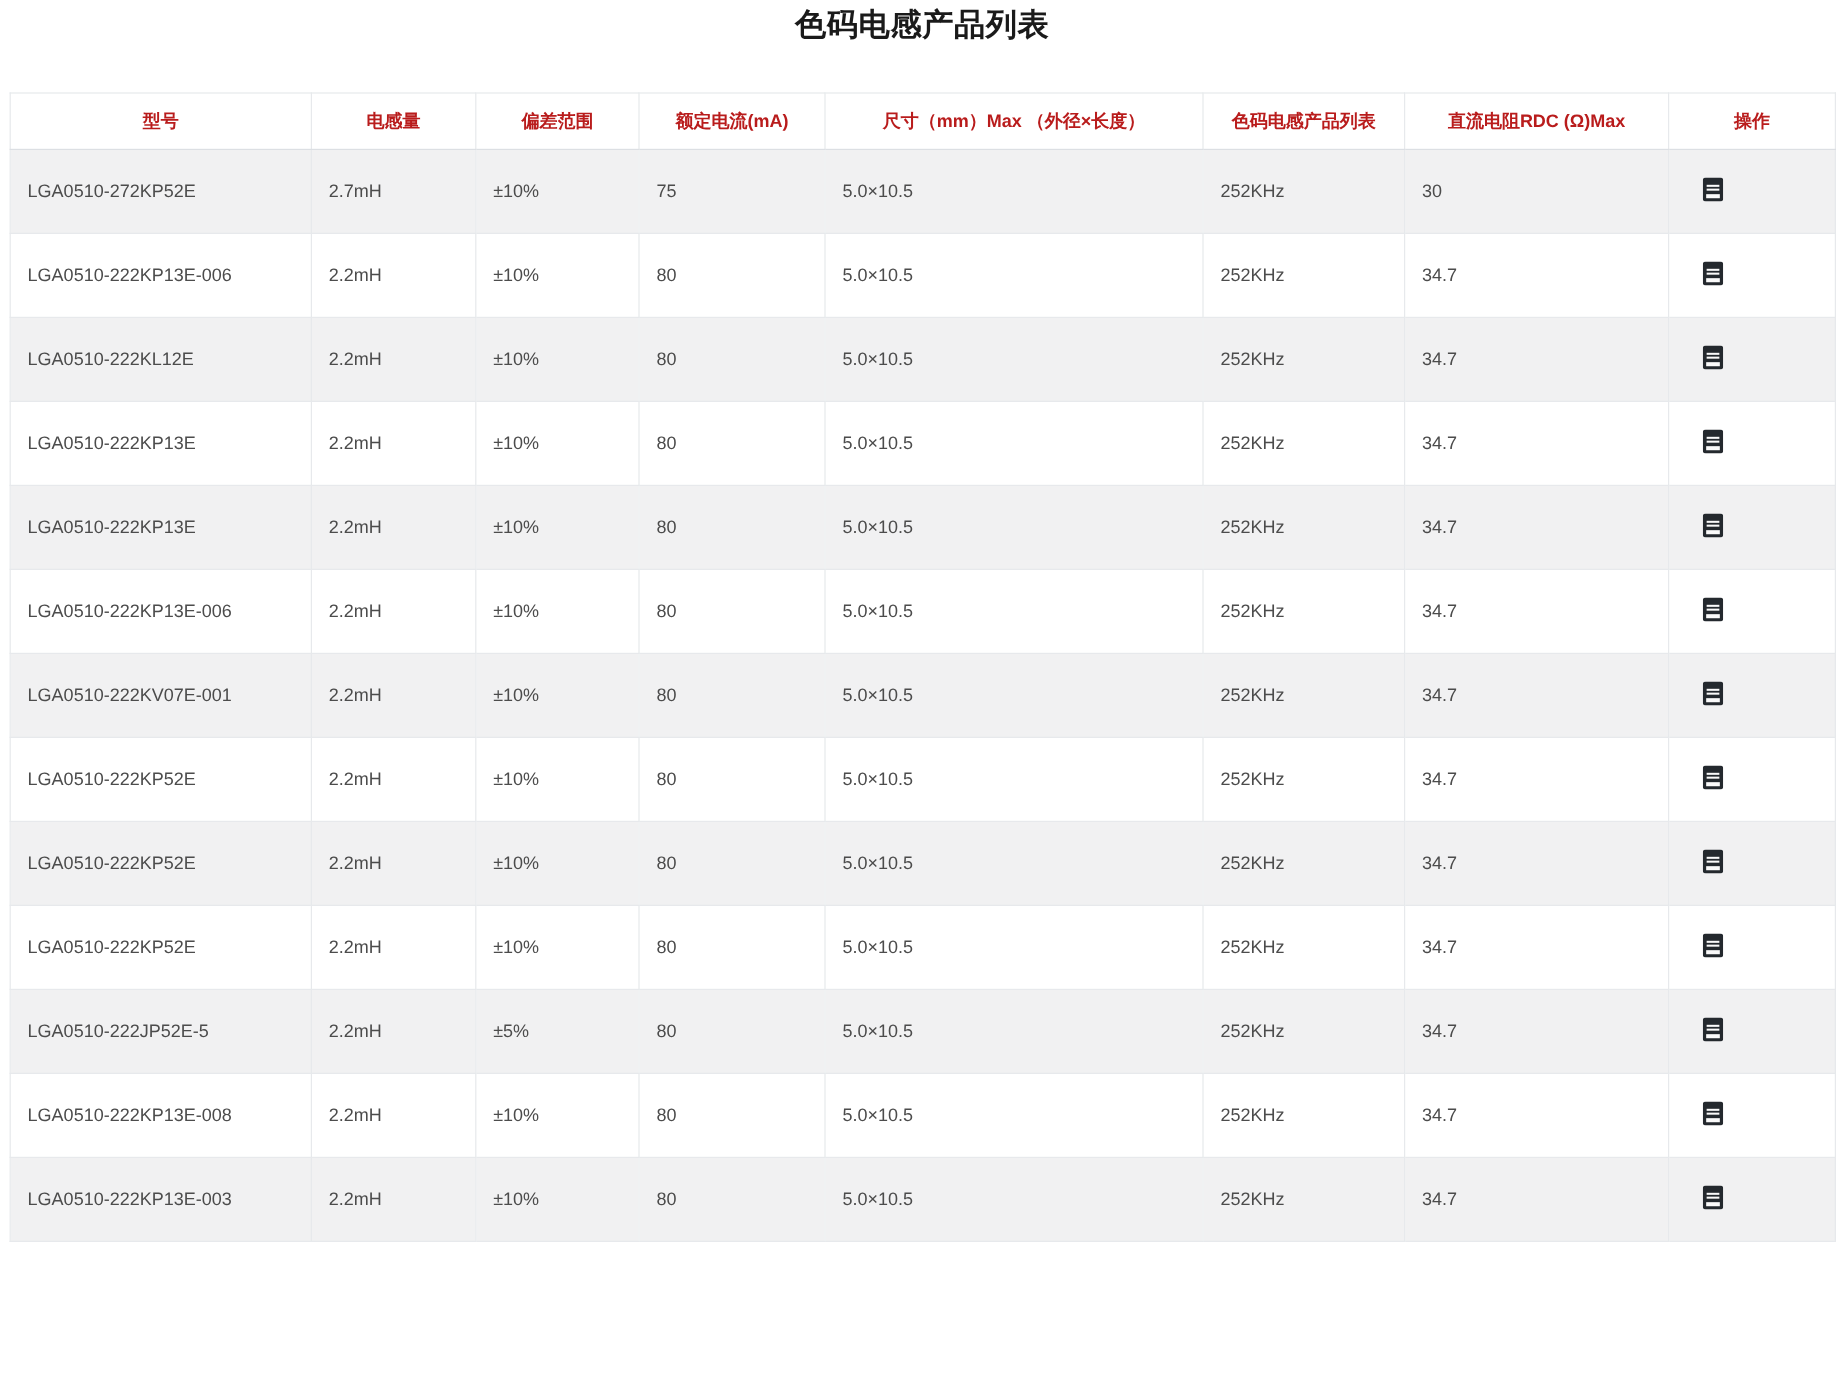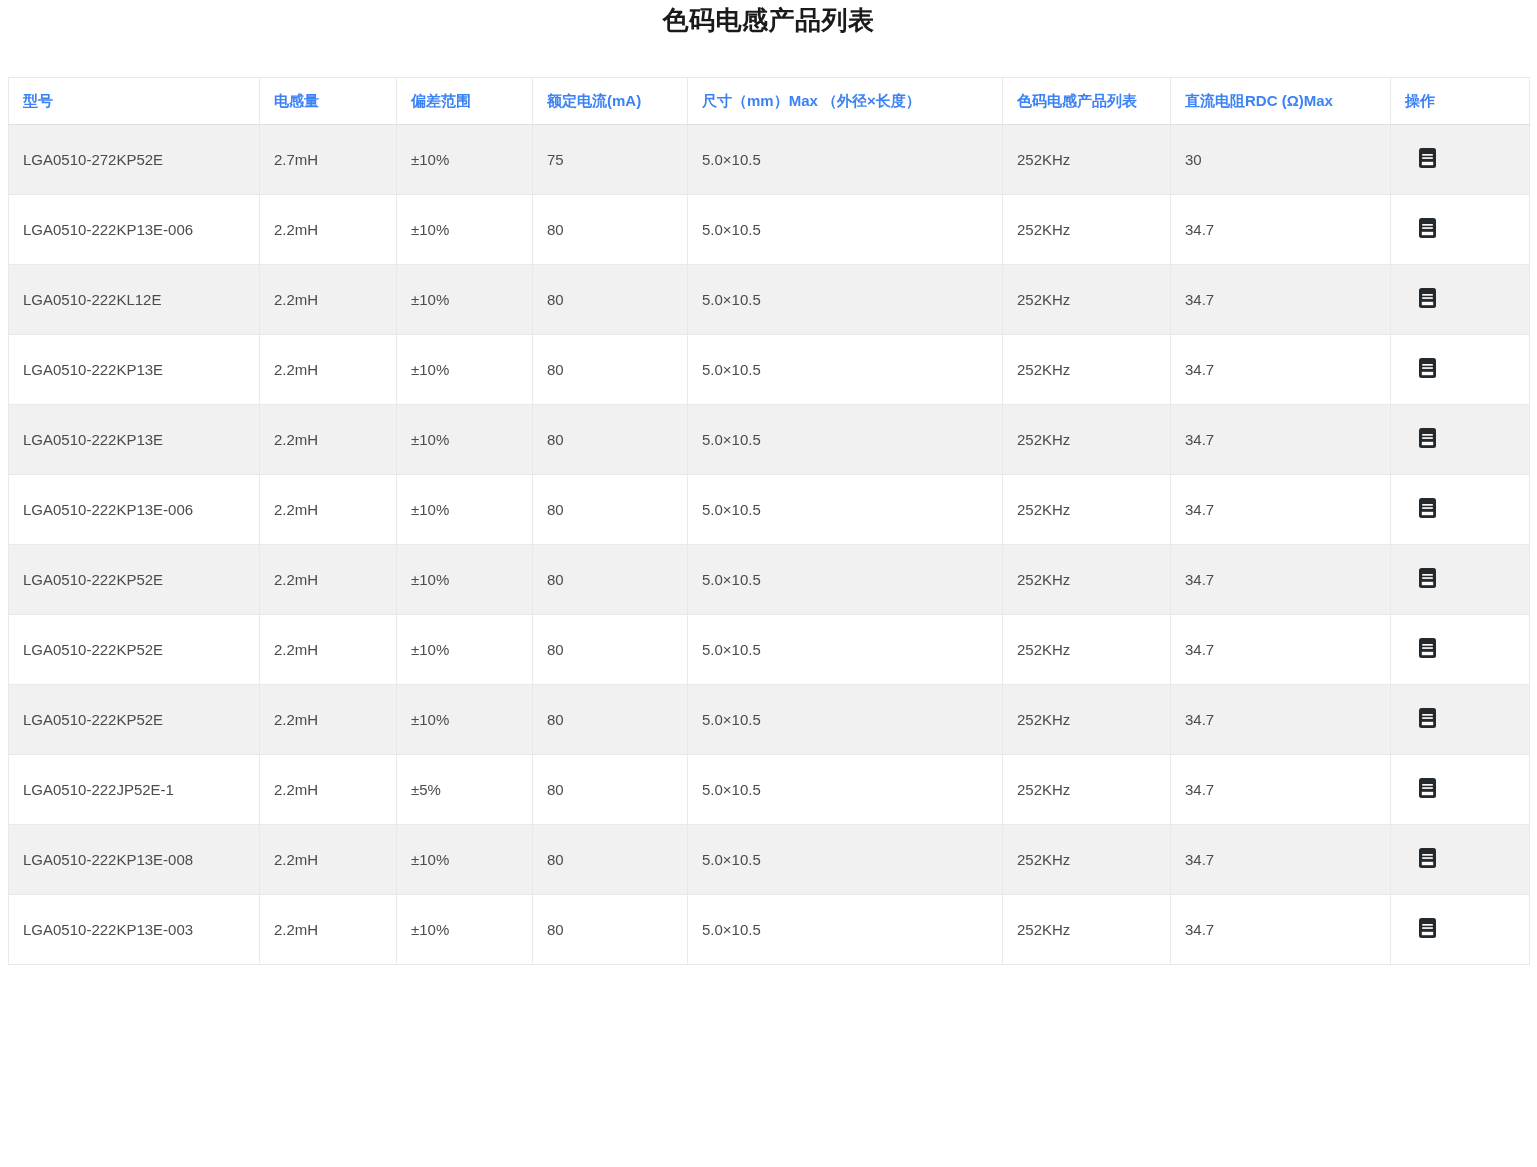--- a/index.html
+++ b/index.html
@@ -30,23 +30,24 @@
     padding: 0 14px;
     text-align: left;
     vertical-align: middle;
     font-size: 15px;
     overflow: hidden;
     white-space: nowrap;
   }
   .product-table thead th {
     height: 46px;
     font-weight: 700;
-    color: #3b82f6;
+    color: #b91c1c;
     background: #ffffff;
     border-bottom-color: #dcdfe3;
+    text-align: center;
   }
   .product-table tbody td {
     height: 69px;
     color: #4c4c4c;
     background: #ffffff;
   }
   .product-table tbody tr:nth-child(odd) td {
     background: #f1f1f2;
   }
   td.cell-actions {
@@ -202,20 +203,39 @@
         <svg width="17" height="20" viewBox="0 0 17 20" aria-hidden="true">
           <rect x="0" y="0" width="17" height="20" rx="2.5" fill="#24292e"></rect>
           <rect x="3.2" y="6" width="10.6" height="1.7" fill="#fafafa"></rect>
           <rect x="3.2" y="9.2" width="10.6" height="1.7" fill="#fafafa"></rect>
           <rect x="2.8" y="13.8" width="11.4" height="3.4" fill="#fafafa"></rect>
         </svg>
       </span>
     </td>
   </tr>
 
+  <tr>
+    <td>LGA0510-222KV07E-001</td>
+    <td>2.2mH</td>
+    <td>±10%</td>
+    <td>80</td>
+    <td>5.0×10.5</td>
+    <td>252KHz</td>
+    <td>34.7</td>
+    <td class="cell-actions">
+      <span class="action-btn">
+        <svg width="17" height="20" viewBox="0 0 17 20" aria-hidden="true">
+          <rect x="0" y="0" width="17" height="20" rx="2.5" fill="#24292e"></rect>
+          <rect x="3.2" y="6" width="10.6" height="1.7" fill="#fafafa"></rect>
+          <rect x="3.2" y="9.2" width="10.6" height="1.7" fill="#fafafa"></rect>
+          <rect x="2.8" y="13.8" width="11.4" height="3.4" fill="#fafafa"></rect>
+        </svg>
+      </span>
+    </td>
+  </tr>
 
   <tr>
     <td>LGA0510-222KP52E</td>
     <td>2.2mH</td>
     <td>±10%</td>
     <td>80</td>
     <td>5.0×10.5</td>
     <td>252KHz</td>
     <td>34.7</td>
     <td class="cell-actions">
@@ -265,21 +285,21 @@
           <rect x="3.2" y="6" width="10.6" height="1.7" fill="#fafafa"></rect>
           <rect x="3.2" y="9.2" width="10.6" height="1.7" fill="#fafafa"></rect>
           <rect x="2.8" y="13.8" width="11.4" height="3.4" fill="#fafafa"></rect>
         </svg>
       </span>
     </td>
   </tr>
 
 
   <tr>
-    <td>LGA0510-222JP52E-1</td>
+    <td>LGA0510-222JP52E-5</td>
     <td>2.2mH</td>
     <td>±5%</td>
     <td>80</td>
     <td>5.0×10.5</td>
     <td>252KHz</td>
     <td>34.7</td>
     <td class="cell-actions">
       <span class="action-btn">
         <svg width="17" height="20" viewBox="0 0 17 20" aria-hidden="true">
           <rect x="0" y="0" width="17" height="20" rx="2.5" fill="#24292e"></rect>

